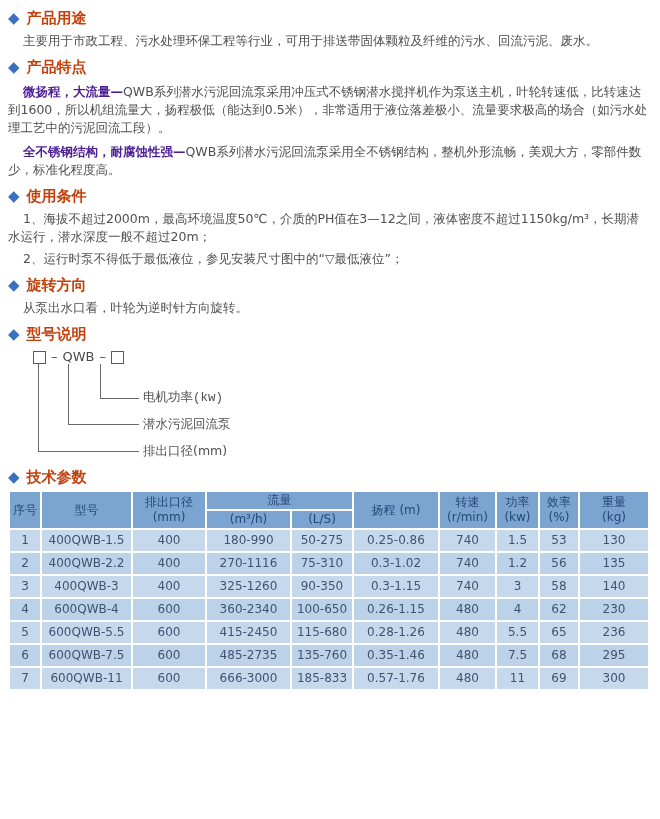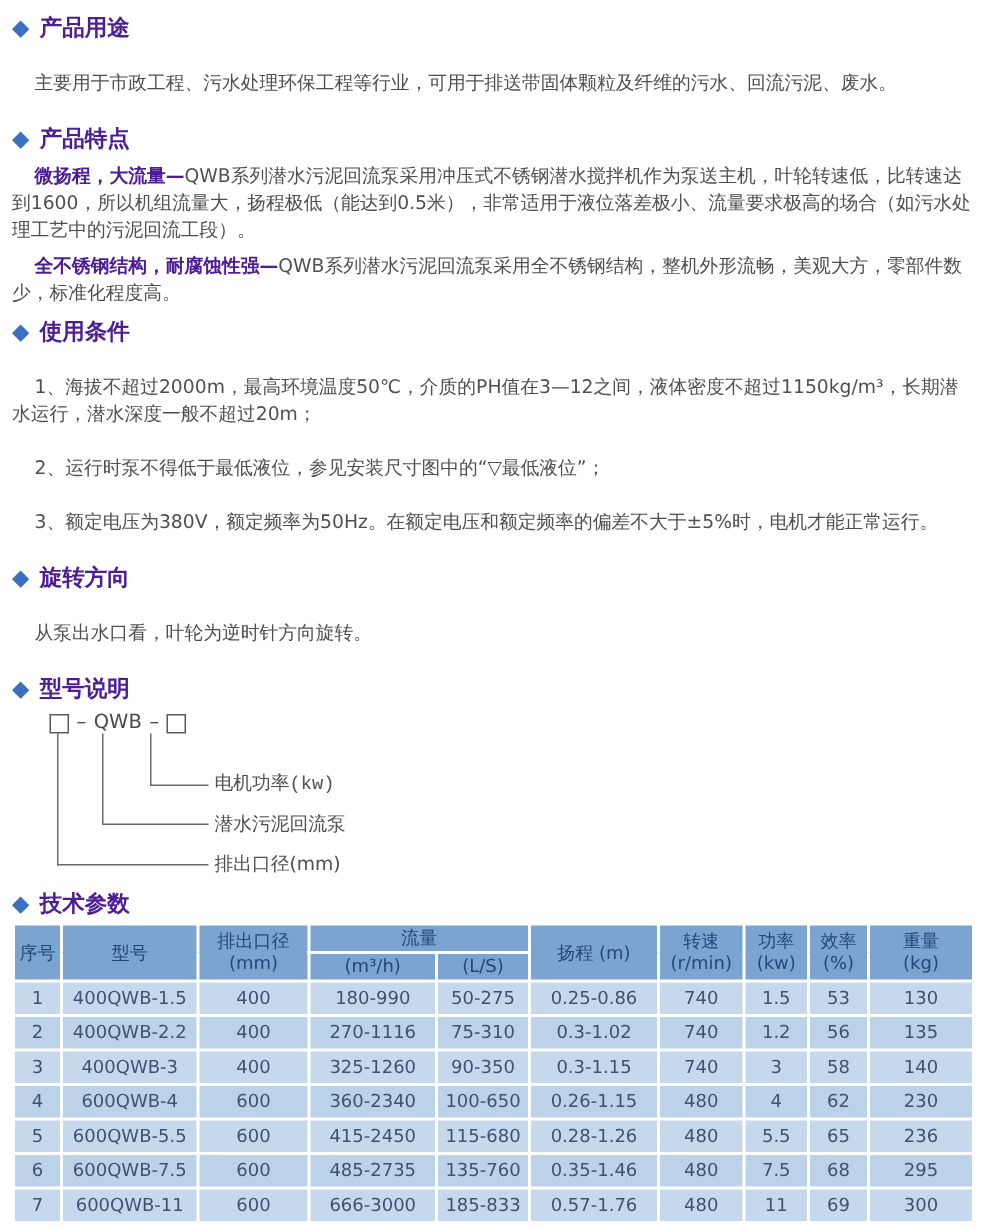--- a/index.html
+++ b/index.html
@@ -5,22 +5,22 @@
   html,body{margin:0;padding:0;background:#fff;}
   .page{
     width:660px;height:819px;box-sizing:border-box;
     padding:4px 10px 0 8px;overflow:hidden;background:#fff;
     font-family:"DejaVu Sans","Liberation Sans",sans-serif;
     color:#4f4f4f;
   }
   .sec-h{display:flex;align-items:center;gap:7px;margin:7px 0 3px 0;}
   .sec-h:first-child{margin-top:4px;}
   .diamond{color:#3b6fc0;font-size:15px;line-height:18px;}
-  .sec-title{font-size:15px;font-weight:bold;color:#4c1d95;line-height:20px;}
-  p.body{margin:18px 0;font-size:12.5px;line-height:18px;color:#4f4f4f;text-indent:15px;}
+  .sec-title{font-size:15px;font-weight:bold;color:#c2410c;line-height:20px;}
+  p.body{margin:4px 0;font-size:12.5px;line-height:18px;color:#4f4f4f;text-indent:15px;}
   p.feat{margin:6px 0;}
   .lead{font-weight:bold;color:#4c1d95;}
   
   .diagram{position:relative;height:112px;margin:4px 0 0 0;}
   .model-row{position:absolute;left:25px;top:2px;display:flex;align-items:center;gap:5px;
              font-size:13px;color:#4a4a4a;line-height:14px;}
   .pbox{display:inline-block;width:11px;height:11px;border:1px solid #5a5a5a;background:#fff;}
   .elbow{position:absolute;border-left:1px solid #6a6a6a;border-bottom:1px solid #6a6a6a;}
   .dlabel{position:absolute;left:135px;font-size:12.5px;color:#4f4f4f;line-height:14px;}
   
@@ -52,21 +52,20 @@
   </div>
   <p class="body feat"><span class="lead">微扬程，大流量—</span><span>QWB系列潜水污泥回流泵采用冲压式不锈钢潜水搅拌机作为泵送主机，叶轮转速低，比转速达到1600，所以机组流量大，扬程极低（能达到0.5米），非常适用于液位落差极小、流量要求极高的场合（如污水处理工艺中的污泥回流工段）。</span></p>
   <p class="body feat"><span class="lead">全不锈钢结构，耐腐蚀性强—</span><span>QWB系列潜水污泥回流泵采用全不锈钢结构，整机外形流畅，美观大方，零部件数少，标准化程度高。</span></p>
 
   <div class="sec-h">
     <span class="diamond">◆</span>
     <span class="sec-title">使用条件</span>
   </div>
   <p class="body">1、海拔不超过2000m，最高环境温度50℃，介质的PH值在3—12之间，液体密度不超过1150kg/m³，长期潜水运行，潜水深度一般不超过20m；</p>
   <p class="body">2、运行时泵不得低于最低液位，参见安装尺寸图中的“▽最低液位”；</p>
-  <p class="body">3、额定电压为380V，额定频率为50Hz。在额定电压和额定频率的偏差不大于±5%时，电机才能正常运行。</p>
 
   <div class="sec-h">
     <span class="diamond">◆</span>
     <span class="sec-title">旋转方向</span>
   </div>
   <p class="body">从泵出水口看，叶轮为逆时针方向旋转。</p>
 
   <div class="sec-h">
     <span class="diamond">◆</span>
     <span class="sec-title">型号说明</span>

